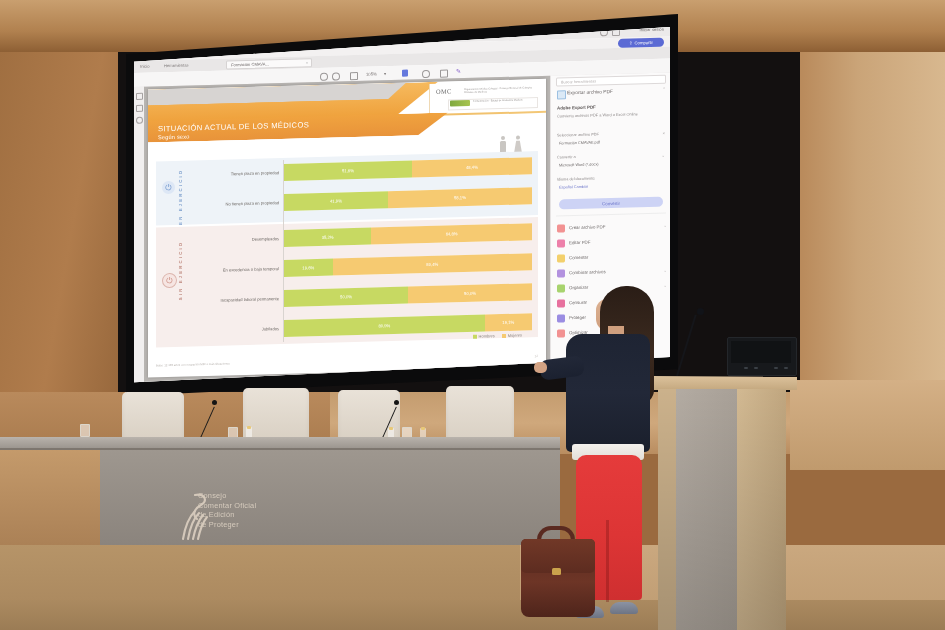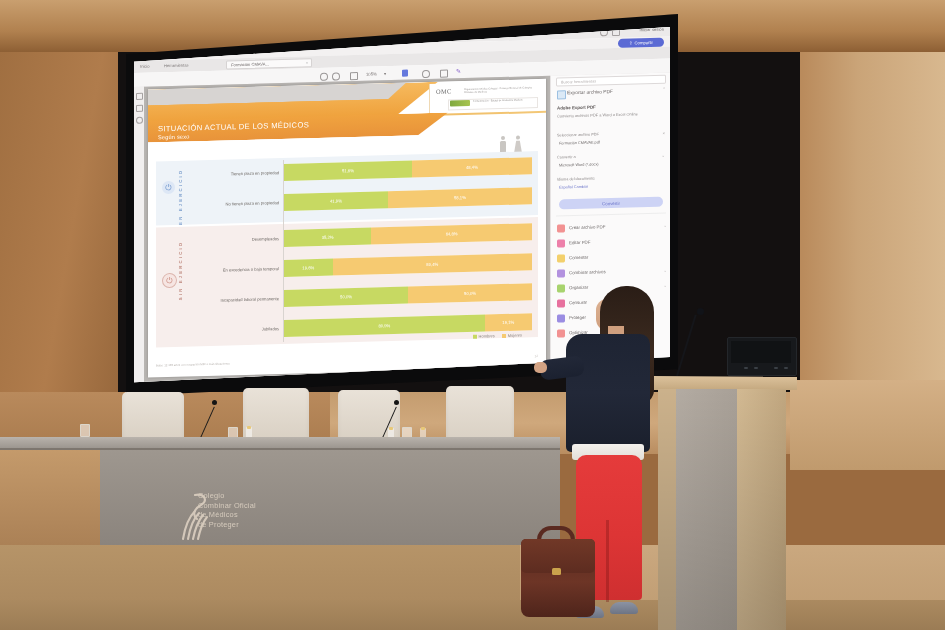--- a/index.html
+++ b/index.html
@@ -495,23 +495,23 @@
   <svg class="icv-logo" viewBox="0 0 110 60">
     <g fill="none" stroke="#d4c8ba" stroke-width="2.1" stroke-linecap="round">
       <path d="M20 8 C30 6, 33 14, 26 18 C19 22, 17 28, 22 32"></path>
       <path d="M8 52 C10 40, 14 30, 20 24"></path>
       <path d="M13 52 C15 41, 19 31, 24 26"></path>
       <path d="M18 52 C20 42, 24 33, 28 28"></path>
       <path d="M23 52 C25 43, 28 35, 32 30"></path>
     </g>
   </svg>
   <div class="icv-tx">
-    <div>Colegio</div>
-    <div>Combinar Oficial</div>
-    <div>de Médicos</div>
+    <div>Consejo</div>
+    <div>Comentar Oficial</div>
+    <div>de Edición</div>
     <div>de Proteger</div>
   </div>
 
   <div class="floor"></div>
   <div class="floor-l"></div>
   <div class="step-edge"></div>
   <div class="step"></div>
 
   <div class="lect-mic"></div>
   <div class="lect-mic-head"></div>

